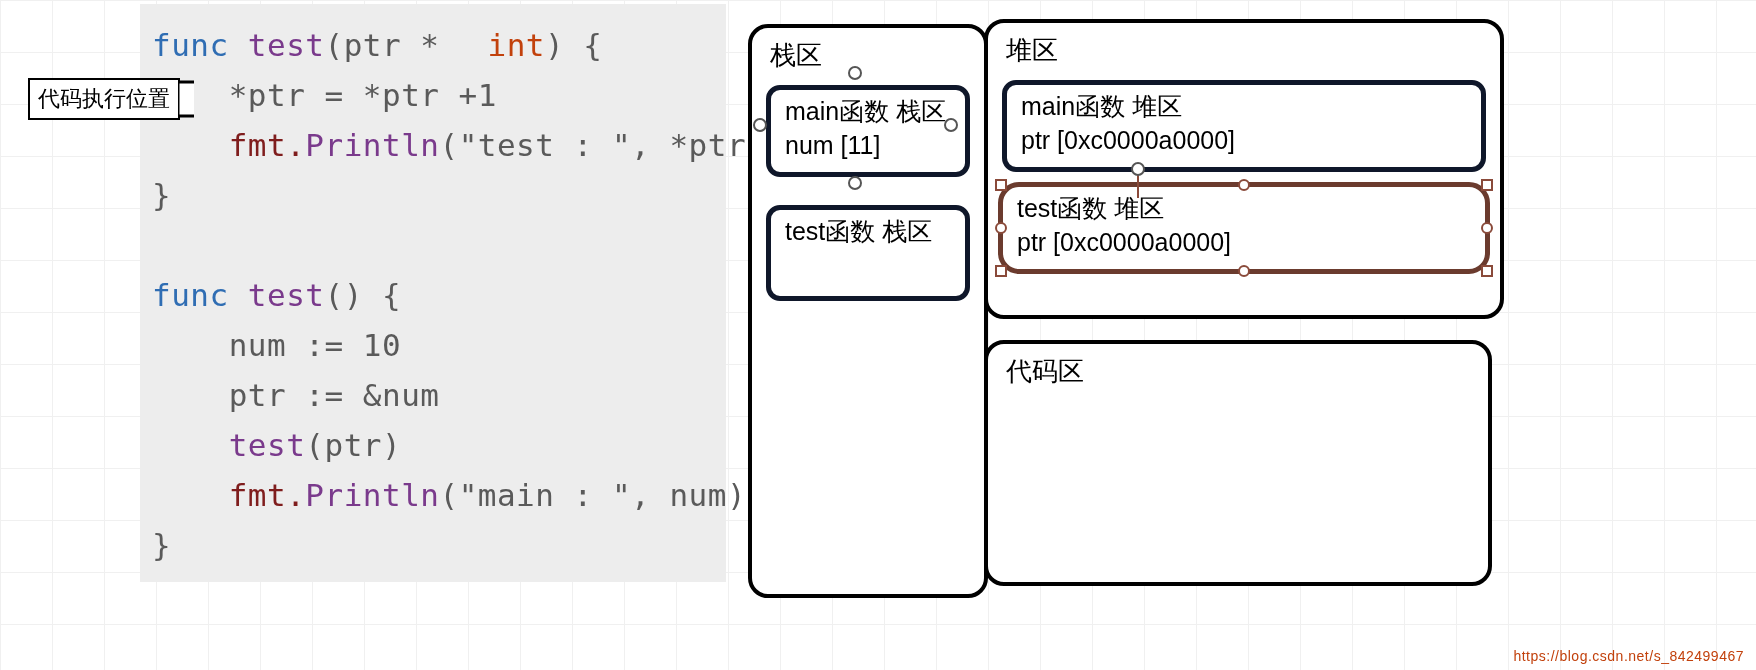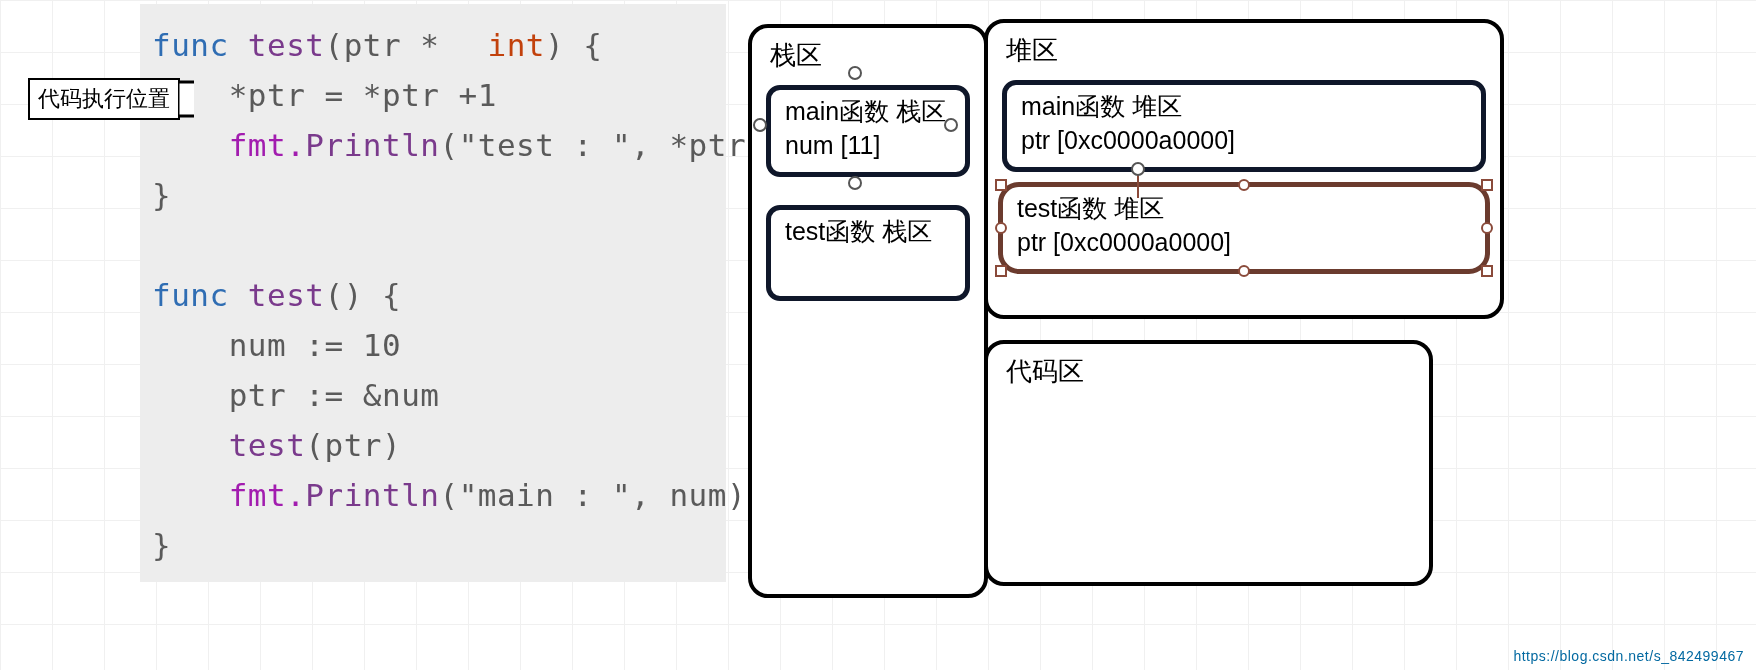--- a/index.html
+++ b/index.html
@@ -39,21 +39,21 @@
     line-height: 50px;
     padding: 16px 0 0 12px;
     color: #5a5a5a;
     white-space: pre;
     filter: blur(0.6px);
     letter-spacing: 0.5px;
   }
   .kw  { color: #2f6db3; }   
   .fn  { color: #7a3a8c; }   
   .ty  { color: #c2410c; margin-left: 48px; }   
-  .pkg { color: #a21caf; }
+  .pkg { color: #7f1d1d; }
   .op  { color: #5a5a5a; }
 
   
   .exec-label {
     position: absolute;
     left: 28px;
     top: 74px;
     width: 166px;
     z-index: 5;
     display: flex;
@@ -111,21 +111,21 @@
   .connector-line {
     position: absolute;
     background: #8a4a3a;
     z-index: 4;
   }
   .watermark {
     position: absolute;
     right: 12px;
     bottom: 6px;
     font-size: 14px;
-    color: #0369a1;
+    color: #c2410c;
     letter-spacing: 0.5px;
     z-index: 10;
     font-family: Arial, sans-serif;
   }
 </style>
 </head>
 <body>
 
 <div class="grid-bg"></div>
 
@@ -184,17 +184,17 @@
     <span class="handle circle" style="left:50%; top:-8px; margin-left:-6px;"></span>
     <span class="handle circle" style="left:50%; bottom:-8px; margin-left:-6px;"></span>
     <span class="handle circle" style="left:-8px; top:50%; margin-top:-6px;"></span>
     <span class="handle circle" style="right:-8px; top:50%; margin-top:-6px;"></span>
   </div>
 </div>
 
 <div class="connector-line" style="left:1137px; top:170px; width:2px; height:28px;"></div>
 <div class="node" style="left:1131px; top:162px;"></div>
 
-<div class="mem-box" style="left:984px; top:340px; width:449px; height:246px;">
+<div class="mem-box" style="left:984px; top:340px; width:508px; height:246px;">
   <div class="mem-title">代码区</div>
 </div>
 
 <div class="watermark">https://blog.csdn.net/s_842499467</div>
 
 </body></html>

